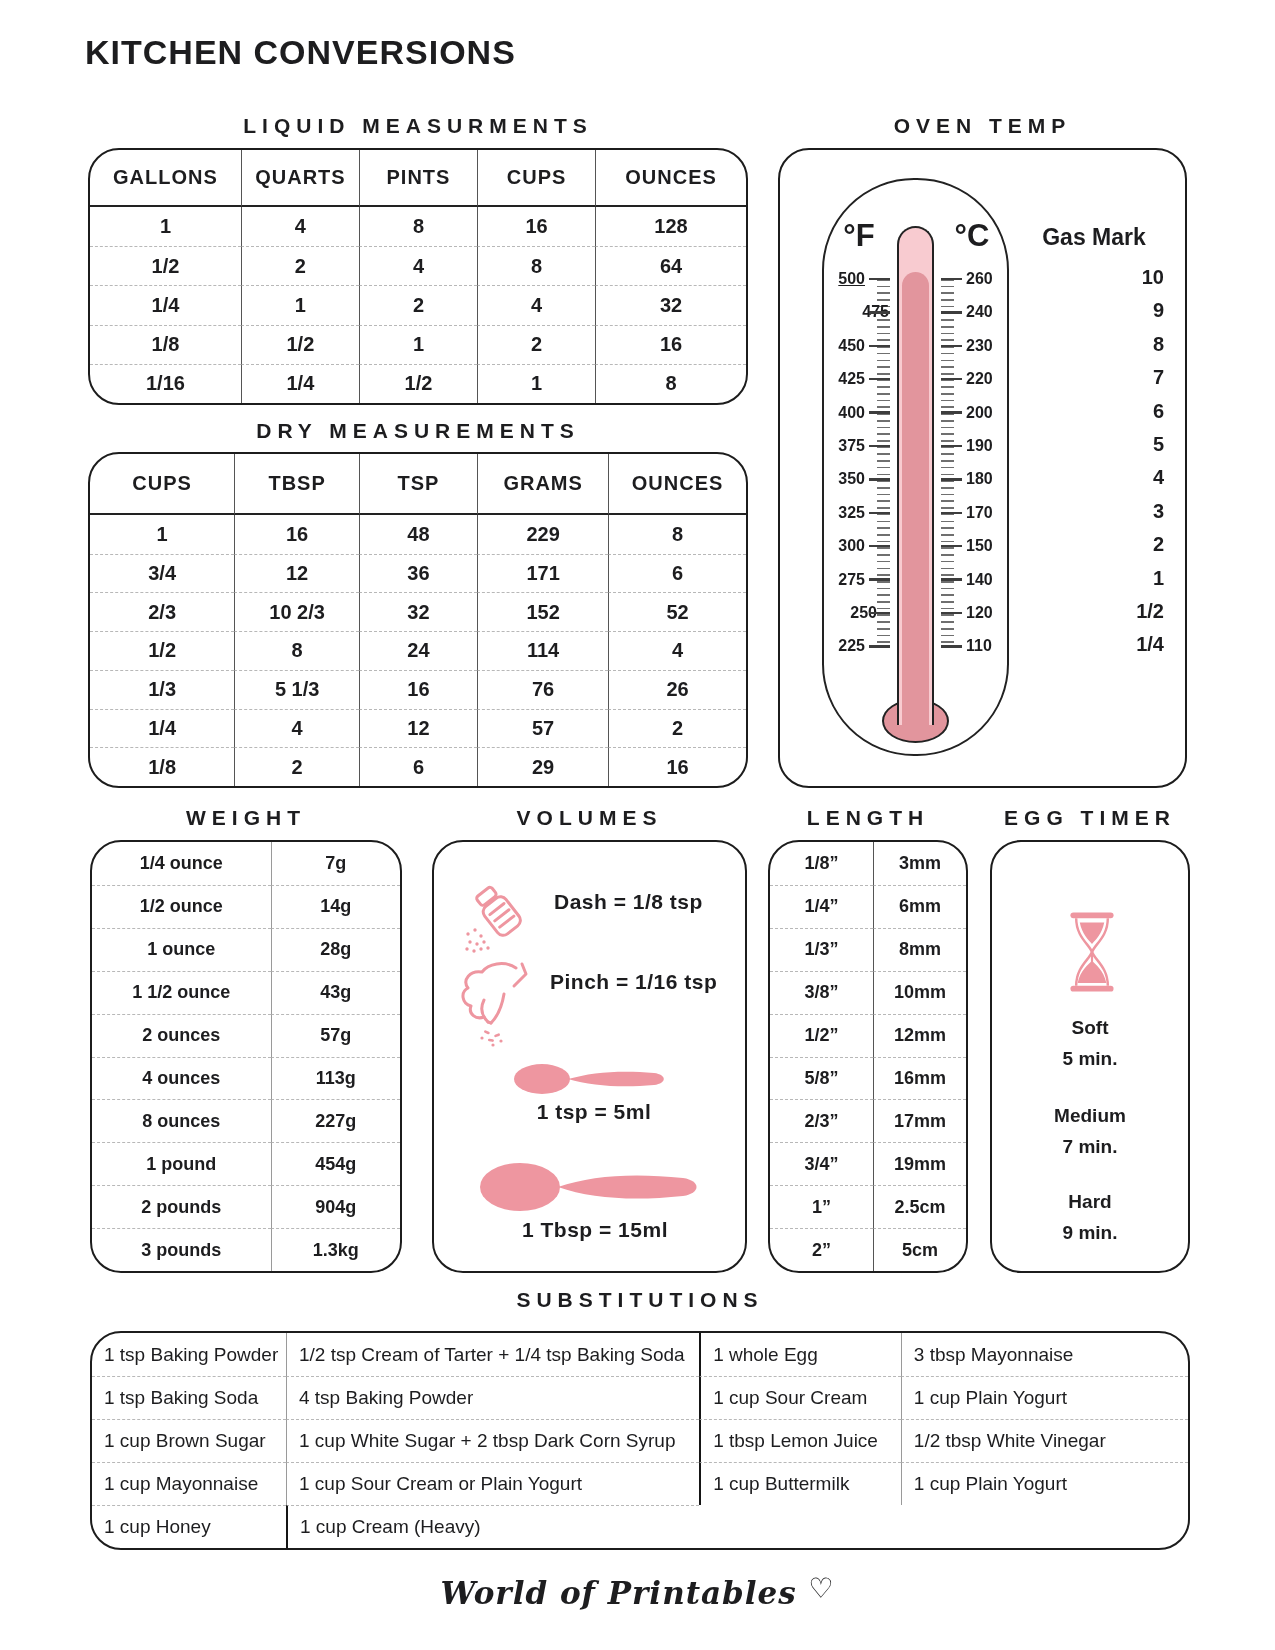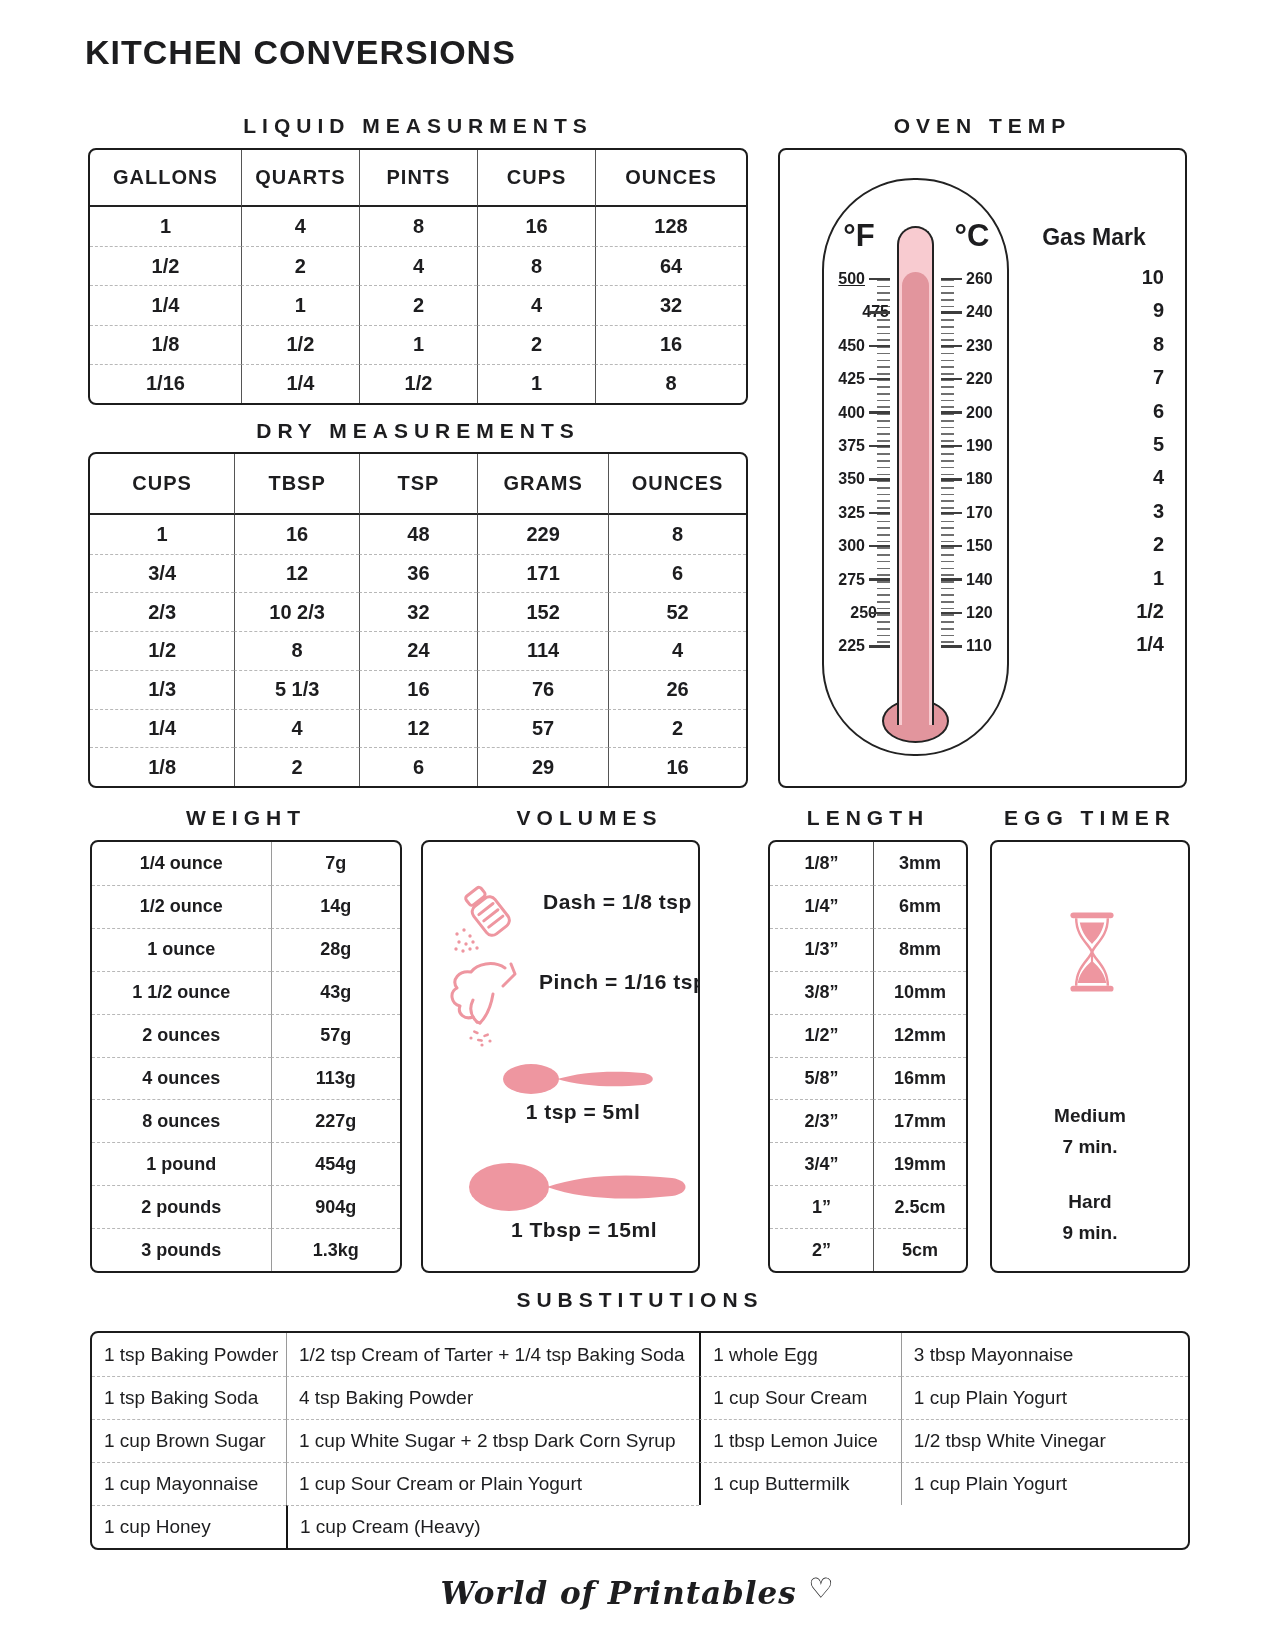--- a/index.html
+++ b/index.html
@@ -8,21 +8,21 @@
     --pink:#ee96a0;
     --pink-light:#f8cbd0;
     --pink-dark:#e2959d;
   }
   html,body{margin:0;padding:0;background:#fff;}
   body{font-family:"Liberation Sans",sans-serif;color:var(--ink);}
   #page{position:relative;width:1275px;height:1650px;background:#fff;overflow:hidden;}
   .abs{position:absolute;}
   #page-title{font-size:34px;font-weight:bold;letter-spacing:1px;white-space:nowrap;}
   .sec-head{font-weight:bold;font-size:21px;letter-spacing:6px;text-align:center;white-space:nowrap;}
-  .box{border:2.5px solid #1c1c1c;border-radius:8px;background:#fff;box-sizing:border-box;overflow:hidden;}
+  .box{border:2.5px solid #1c1c1c;border-radius:31px;background:#fff;box-sizing:border-box;overflow:hidden;}
   
   .gtable{display:grid;width:100%;height:100%;box-sizing:border-box;}
   .cell{display:flex;align-items:center;justify-content:center;font-weight:bold;box-sizing:border-box;white-space:nowrap;}
   .gtable.big .cell{font-size:20px;}
   .gtable.small .cell{font-size:18px;}
   .cell.th{font-size:21px;letter-spacing:1px;border-bottom:2.3px solid #222;}
   .cell.v{border-left:1.6px solid #555;}
   .cell.vgray{border-left:1.6px solid #9a9a9a;}
   .cell.vthin{border-left:1.6px solid #9a9a9a;}
   .cell.vthick{border-left:2.6px solid #151515;}
@@ -238,21 +238,21 @@
         <div class="cell hsep">1 pound</div>
         <div class="cell vgray hsep">454g</div>
         <div class="cell hsep">2 pounds</div>
         <div class="cell vgray hsep">904g</div>
         <div class="cell hsep">3 pounds</div>
         <div class="cell vgray hsep">1.3kg</div>
       </div>
   </div>
 
   <div class="abs sec-head" style="left:432px;top:806px;width:315px;">VOLUMES</div>
-  <div class="abs box" style="left:421px;top:840px;width:279px;height:433px;">
+  <div class="abs box" style="left:432px;top:840px;width:315px;height:433px;">
     <svg class="vol-icon" style="left:28px;top:36px;" width="66" height="76" viewBox="0 0 66 76">
       <g fill="none" stroke="#ee96a0" stroke-width="3" stroke-linecap="round" stroke-linejoin="round" transform="rotate(-38 36 34)">
         <rect x="23" y="22" width="27" height="35" rx="7"></rect>
         <rect x="27" y="9" width="19" height="11" rx="3"></rect>
         <line x1="28" y1="31" x2="46" y2="31"></line>
         <line x1="28" y1="39" x2="46" y2="39"></line>
         <line x1="28" y1="47" x2="46" y2="47"></line>
       </g>
       <g fill="#ee96a0">
         <circle cx="6" cy="56" r="1.7"></circle>
@@ -339,20 +339,24 @@
         <rect x="2" y="102" width="60" height="8" rx="4"></rect>
         <path d="M15 14 L49 14 C46 30 37 38 32 44 C27 38 18 30 15 14 Z"></path>
         <path d="M12 98 C16 80 27 72 32 67 C37 72 48 80 52 98 Z"></path>
         <rect x="30.5" y="52" width="3" height="44"></rect>
       </g>
       <g fill="none" stroke="#ee96a0" stroke-width="3.4">
         <path d="M10 8 C10 34 28 44 32 55 C36 44 54 34 54 8"></path>
         <path d="M10 102 C10 76 28 66 32 55 C36 66 54 76 54 102"></path>
       </g>
     </svg>
+    <div class="egg-entry" style="top:170px;">
+      <div>Soft</div>
+      <div>5 min.</div>
+    </div>
     <div class="egg-entry" style="top:258px;">
       <div>Medium</div>
       <div>7 min.</div>
     </div>
     <div class="egg-entry" style="top:344px;">
       <div>Hard</div>
       <div>9 min.</div>
     </div>
   </div>
 

